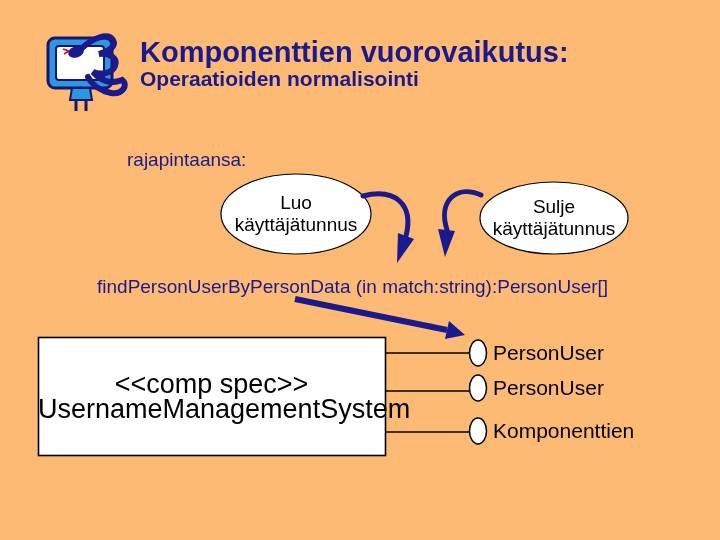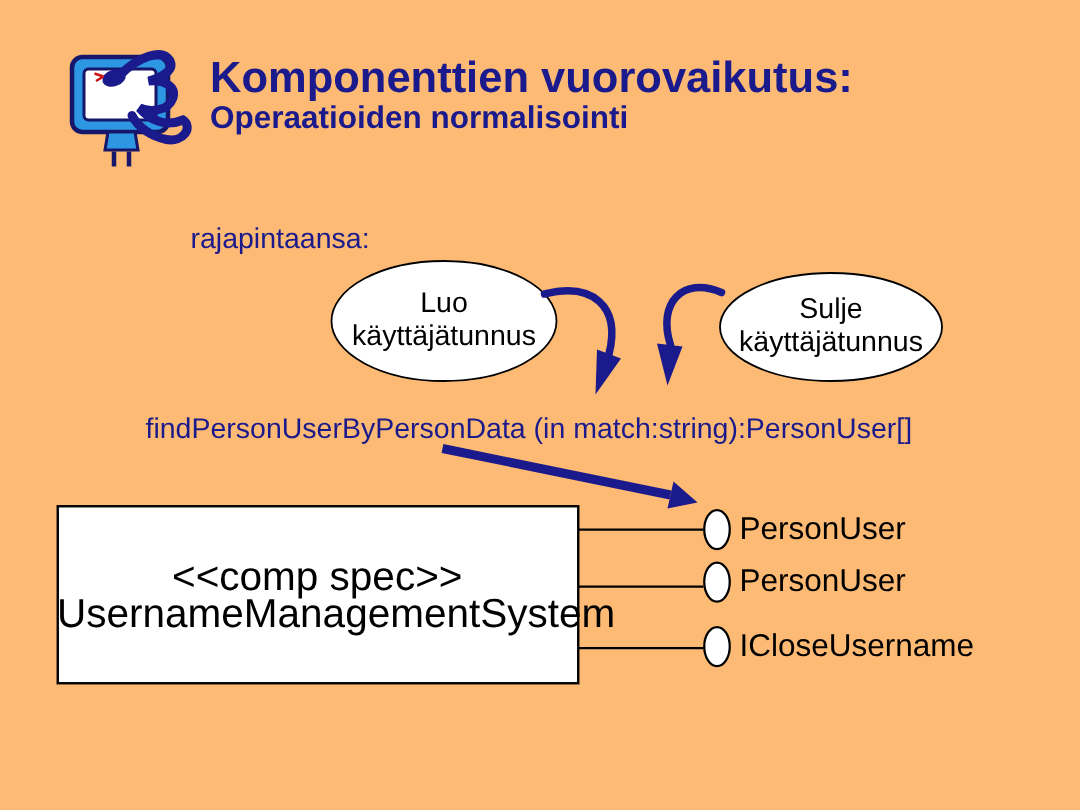--- a/index.html
+++ b/index.html
@@ -119,15 +119,15 @@
 
   <div class="abs signature">findPersonUserByPersonData (in match:string):PersonUser[]</div>
 
   <div class="abs component-text">
     <div>&lt;&lt;comp spec&gt;&gt;</div>
     <div>UsernameManagementSystem</div>
   </div>
 
   <div class="abs iface-label i1">PersonUser</div>
   <div class="abs iface-label i2">PersonUser</div>
-  <div class="abs iface-label i3">ICloseUsername</div>
+  <div class="abs iface-label i3">Komponenttien</div>
 
 </div>
 
 </body></html>

